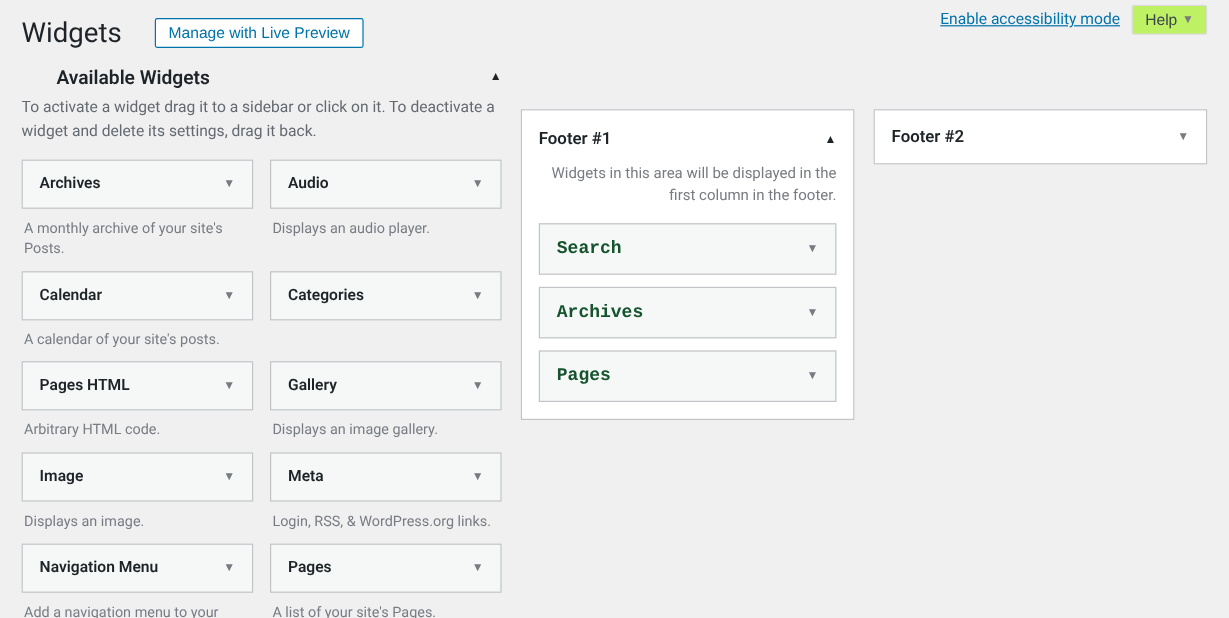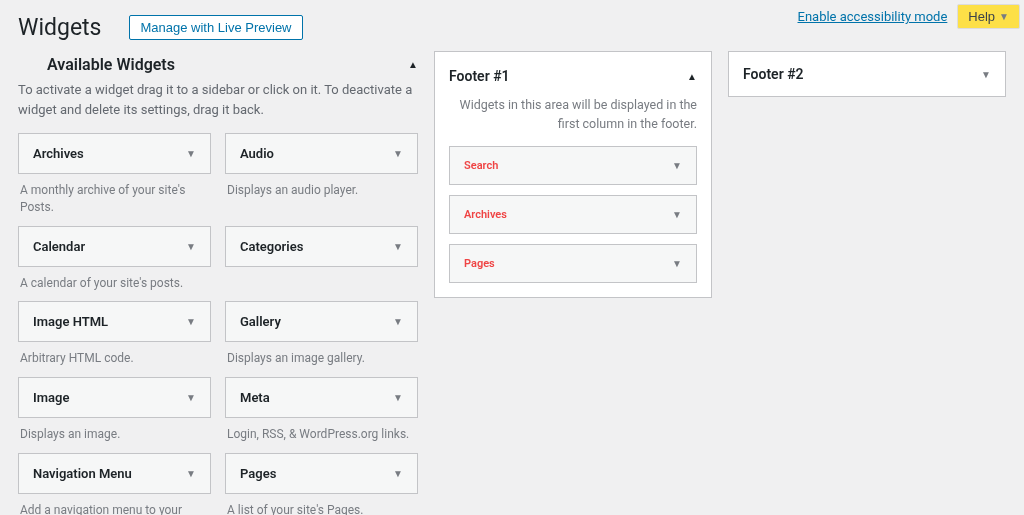--- a/index.html
+++ b/index.html
@@ -7,34 +7,34 @@
     font-family: -apple-system, BlinkMacSystemFont, "Segoe UI", Roboto, Oxygen-Sans, Ubuntu, Cantarell, "Helvetica Neue", sans-serif;
     background: #f0f0f1;
     color: #3c434a;
     font-size: 13px;
     width: 1024px;
     height: 515px;
     overflow: hidden;
   }
   .top-right {
     position: absolute;
-    right: 4px;
+    right: 18px;
     top: 4px;
     display: flex;
     align-items: center;
     gap: 10px;
   }
   .accessibility-link {
     color: #0073aa;
     text-decoration: underline;
     font-size: 13px;
     cursor: pointer;
   }
   .help-btn {
-    background: #fde047;
+    background: #bef264;
     border: 1px solid #dcdcde;
     padding: 4px 10px;
     font-size: 13px;
     color: #3c434a;
     display: flex;
     align-items: center;
     gap: 4px;
     cursor: pointer;
     border-radius: 2px;
   }
@@ -146,30 +146,31 @@
     background: #f6f7f7;
     display: flex;
     justify-content: space-between;
     align-items: center;
     padding: 12px 14px;
     margin-bottom: 10px;
     cursor: pointer;
   }
   .placed-widget:last-child { margin-bottom: 0; }
   .placed-widget .name {
-    font-size: 11px;
+    font-size: 15px;
     font-weight: 600;
-    color: #ef4444;
+    color: #14532d;
+    font-family: Liberation Mono, monospace;
   }
 
   .area-cols {
     display: flex;
     gap: 16px;
   }
-  .area-col { flex: 1; }
+  .area-col { flex: 1; margin-top: 40px; }
 </style>
 </head>
 <body>
 
 <div class="top-right">
   <a class="accessibility-link">Enable accessibility mode</a>
   <button class="help-btn">
     <span>Help</span>
     <span class="tri-down">▼</span>
   </button>
@@ -212,21 +213,21 @@
     <div class="widget-desc">A calendar of your site's posts.</div>
   </div>
         <div class="widget-cell">
     <div class="widget-tile">
       <span class="name">Categories</span>
       <span class="tri-down">▼</span>
     </div>
   </div>
         <div class="widget-cell">
     <div class="widget-tile">
-      <span class="name">Image HTML</span>
+      <span class="name">Pages HTML</span>
       <span class="tri-down">▼</span>
     </div>
     <div class="widget-desc">Arbitrary HTML code.</div>
   </div>
         <div class="widget-cell">
     <div class="widget-tile">
       <span class="name">Gallery</span>
       <span class="tri-down">▼</span>
     </div>
     <div class="widget-desc">Displays an image gallery.</div>

